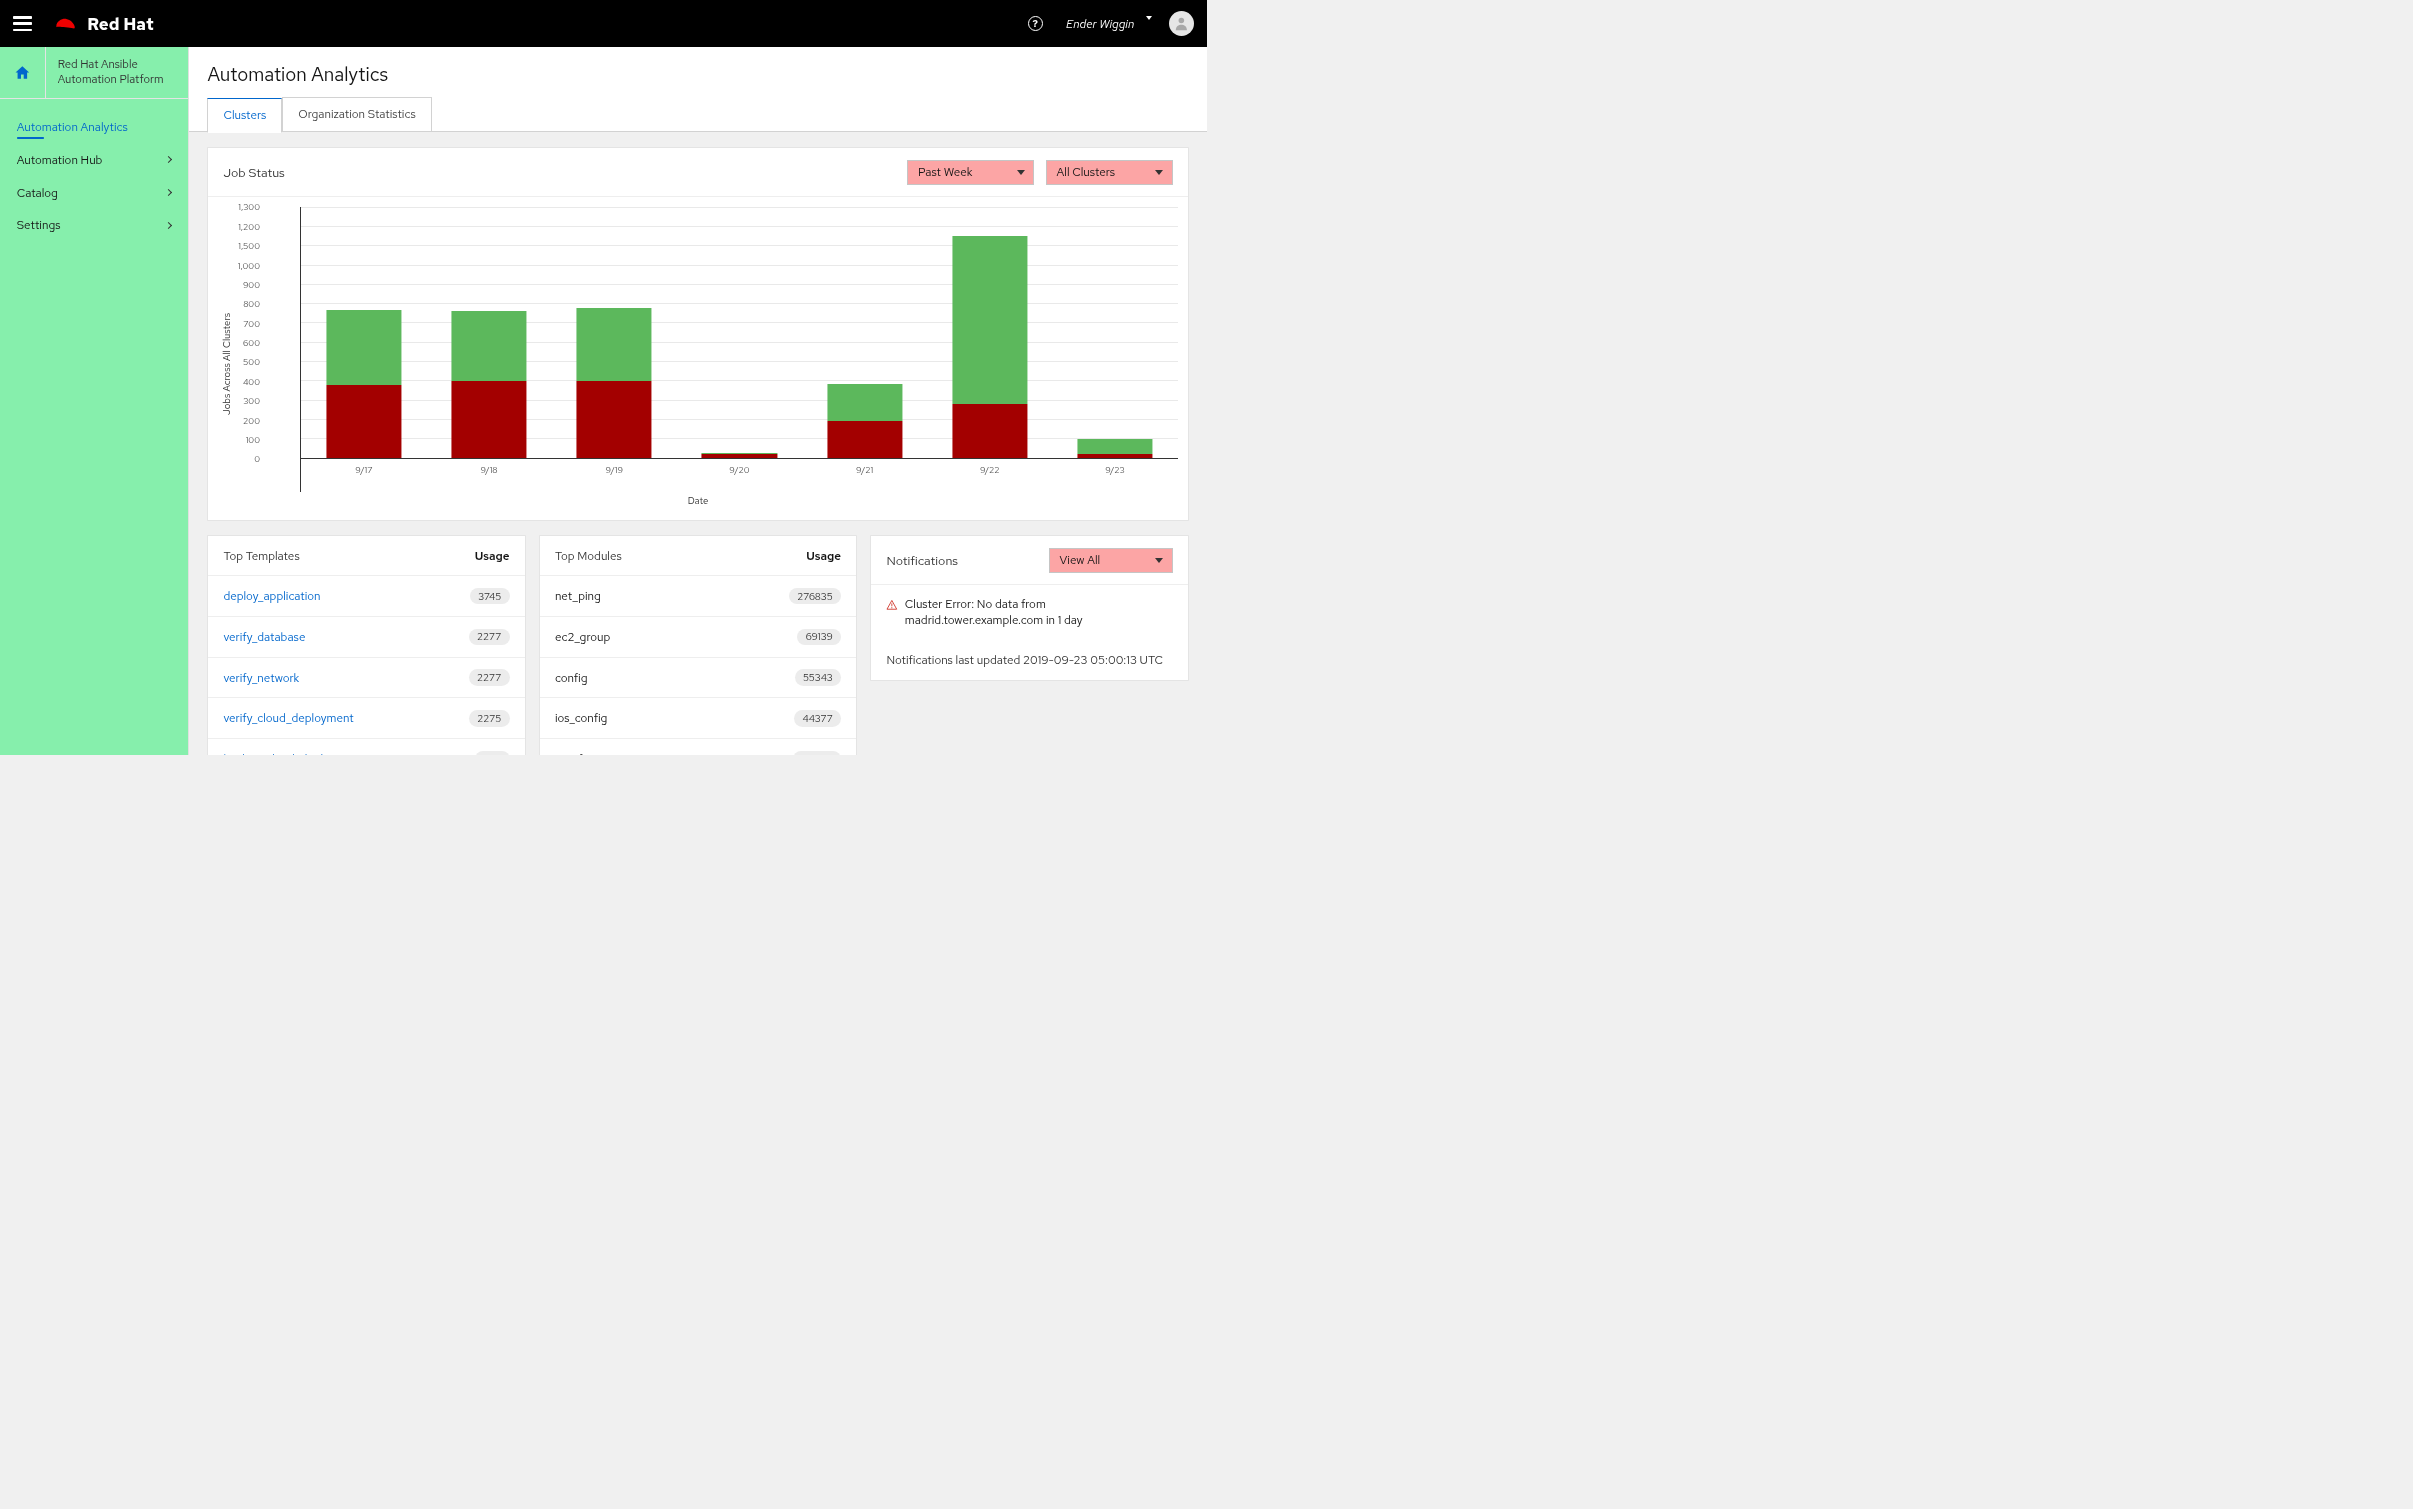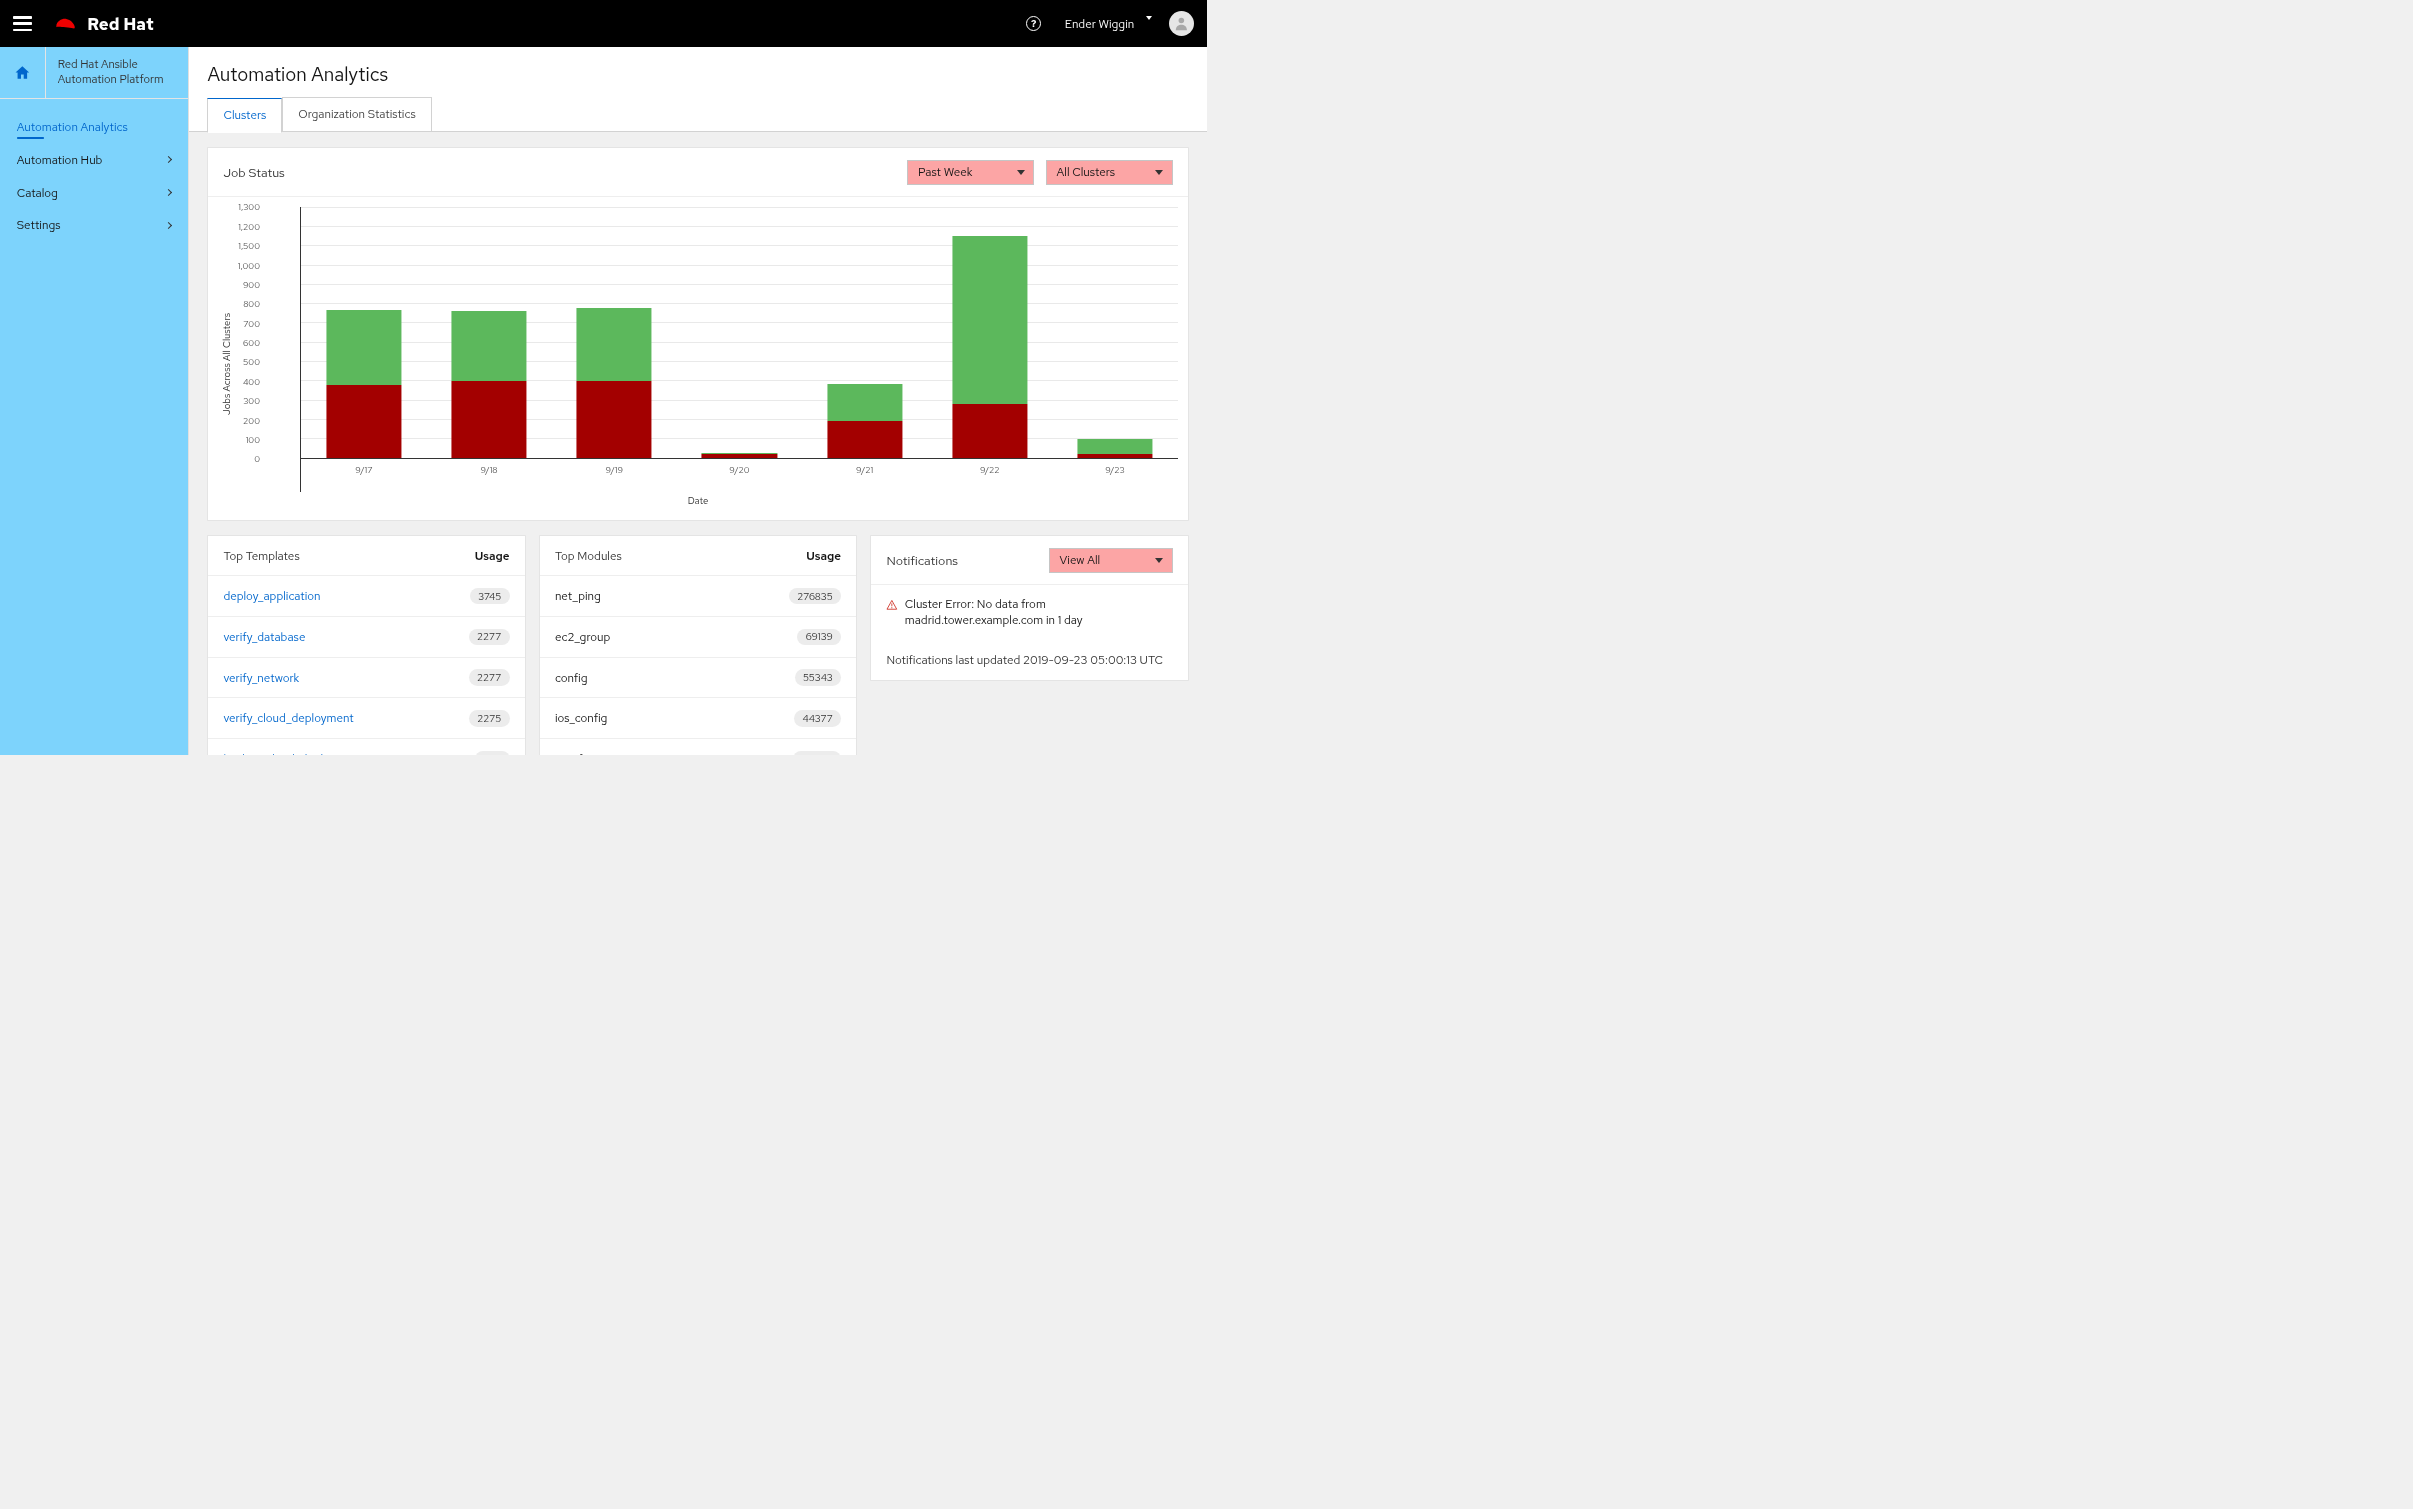--- a/index.html
+++ b/index.html
@@ -22,30 +22,30 @@
     align-items: center;
     padding: 0 13.4px;
   }
   .hamburger { width: 18.4px; height: 15px; display: flex; flex-direction: column; justify-content: space-between; cursor: pointer; margin-right: 20px; }
   .hamburger span { display: block; height: 2.5px; background: #fff; border-radius: 0.8px; }
   .logo { display: flex; align-items: center; gap: 8.4px; }
   .logo svg { display: block; }
   .logo .brand { font-weight: 700; font-size: 16.7px; letter-spacing: 0.2px; }
   .topbar .spacer { flex: 1; }
   .help-icon { width: 15px; height: 15px; border: 1.7px solid #fff; border-radius: 50%; display: flex; align-items: center; justify-content: center; font-weight: 700; font-size: 10px; margin-right: 23.4px; cursor: pointer; }
-  .user-menu { display: flex; align-items: flex-start; gap: 11.7px; margin-right: 16.7px; cursor: pointer; }
+  .user-menu { display: flex; align-items: flex-start; gap: 11.7px; margin-right: 16.7px; cursor: pointer; font-style: italic; }
   .user-menu .caret { width: 0; height: 0; border-left: 3.3px solid transparent; border-right: 3.3px solid transparent; border-top: 4.2px solid #fff; }
   .avatar { width: 25px; height: 25px; border-radius: 50%; background: #e6e6e6; display: flex; align-items: center; justify-content: center; }
   .avatar svg { fill: #a8a8a8; }
 
   
   .shell { display: flex; height: calc(755px - 47px); }
 
   
-  .sidebar { width: 189px; background: #7dd3fc; border-right: 0.8px solid #e0e0e0; }
+  .sidebar { width: 189px; background: #86efac; border-right: 0.8px solid #e0e0e0; }
   .side-head { display: flex; height: 52px; border-bottom: 0.8px solid #e4e4e4; }
   .side-home { width: 46px; display: flex; align-items: center; justify-content: center; border-right: 0.8px solid #e4e4e4; cursor: pointer; }
   .side-home svg { fill: #0066cc; width: 16.7px; height: 15px; }
   .side-title { flex: 1; padding: 10px 11.7px; font-size: 11.3px; color: #333; line-height: 1.3; }
   .side-title span { display: block; }
   .nav { padding: 11.7px 0; }
   .nav-item {
     display: flex; align-items: center; justify-content: space-between;
     padding: 8.4px 16.7px; cursor: pointer; color: #151515;
   }

